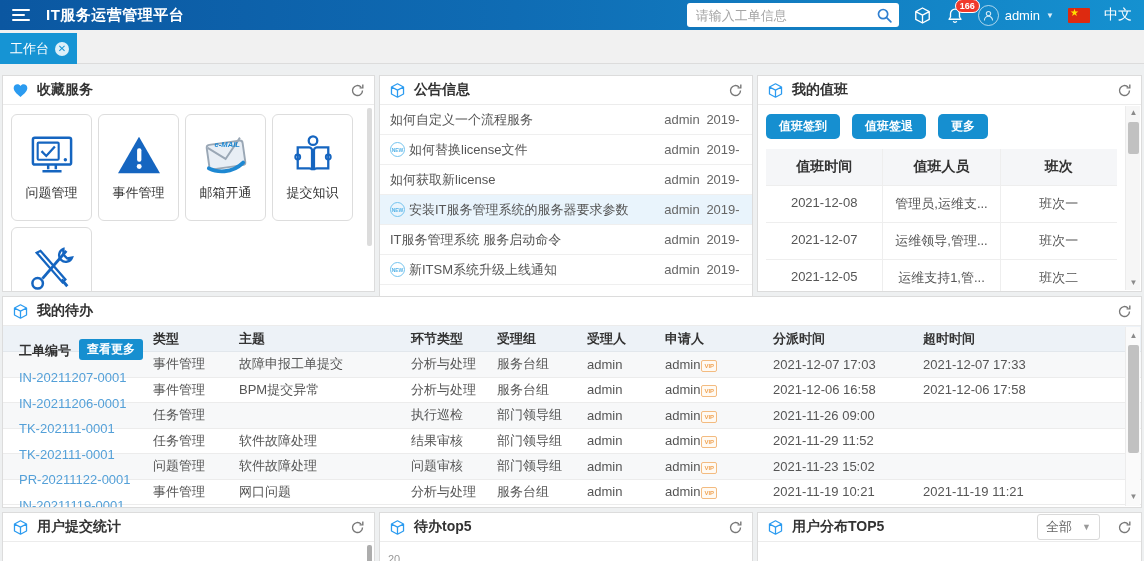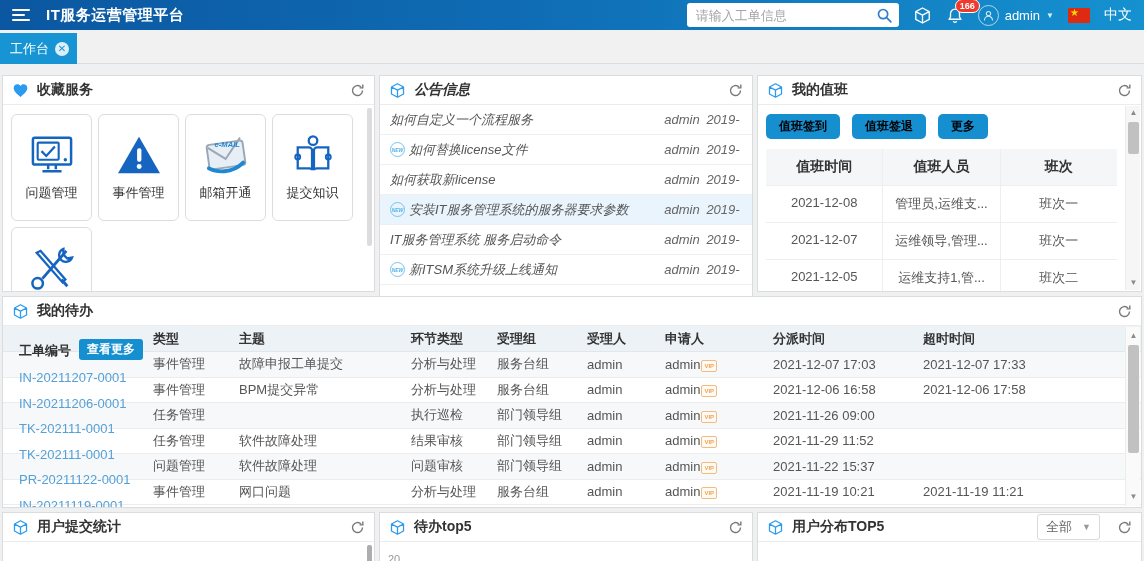--- a/index.html
+++ b/index.html
@@ -38,21 +38,21 @@
   .tabclose { width:14px; height:14px; border-radius:50%; background:rgba(255,255,255,.85); color:#1694d4;
     font-size:10px; line-height:14px; text-align:center; font-weight:700; cursor:pointer; }
 
   
   .panel { position:absolute; background:#fff; border:1px solid #dcdcdc; border-radius:0; overflow:hidden; }
   .phead { height:29px; display:flex; align-items:center; gap:8px; padding:0 9px; border-bottom:1px solid #ececec; }
   .ptitle { font-size:14px; font-weight:700; color:#333; flex:1; }
   .refresh { cursor:pointer; display:flex; }
 
   #p-fav  { left:2px;  top:75px; width:373px; height:217px; }
-  #p-ann  { left:379px; top:75px; width:374px; height:279px;font-style:italic; }
+  #p-ann  { left:379px; top:75px; width:374px; height:279px; }
   #p-duty { left:757px; top:75px; width:385px; height:217px; }
   #p-todo { left:2px;  top:296px; width:1140px; height:212px; }
   #p-b1   { left:2px;  top:512px; width:373px; height:100px; }
   #p-b2   { left:379px; top:512px; width:374px; height:100px; }
   #p-b3   { left:757px; top:512px; width:385px; height:100px; }
 
   
   .fav-body { padding:9px 14px 9px 8px; display:flex; flex-wrap:wrap; gap:6px; }
   .fav-card { width:81px; min-height:76px; border:1px solid #ddd; border-radius:6px; background:#fff;
     display:flex; flex-direction:column; align-items:center; justify-content:center; padding:19px 2px; cursor:pointer; }
@@ -69,21 +69,21 @@
   .ann-date { width:38px; font-size:13px; color:#666; white-space:nowrap; overflow:hidden; }
   .hthumb { position:absolute; left:4px; bottom:3px; width:305px; height:7px; background:#c6c6c6; border-radius:3px; cursor:pointer; }
 
   
   .vscroll { position:absolute; width:15px; background:#f6f6f6; border-left:1px solid #ececec; }
   .vs-arrow { position:absolute; left:0; width:15px; height:14px; color:#8a8a8a; font-size:8px; text-align:center; line-height:14px; cursor:pointer; }
   .vs-thumb { position:absolute; left:2px; width:11px; background:#c1c1c1; border-radius:2px; cursor:pointer; }
 
   
   .duty-btns { display:flex; gap:12px; padding:9px 8px 8px 8px; }
-  .btn-blue { background:#168fd0; color:#000000; border:none; font-size:12px; font-family:inherit;
+  .btn-blue { background:#168fd0; color:#ffffff; border:none; font-size:12px; font-family:inherit;
     padding:4px 13px; border-radius:5px; cursor:pointer; font-weight:700; }
   .duty-table { margin:2px 24px 0 8px; }
   .dt-row { display:flex; border-bottom:1px solid #eee; }
   .dt-row > div { flex:1; text-align:center; font-size:13px; color:#555; padding:9px 2px;
     border-right:1px solid #eee; white-space:nowrap; overflow:hidden; }
   .dt-row > div:last-child { border-right:none; }
   .dt-head { background:#f5f6f8; }
   .dt-head > div { font-weight:700; color:#333; font-size:14px; }
 
   
@@ -434,21 +434,21 @@
     <div class="t-row">
       <div class="c1">
           <span class="link">PR-20211122-0001</span>
         </div>
       <div class="c2">问题管理</div>
       <div class="c3">软件故障处理</div>
       <div class="c4">问题审核</div>
       <div class="c5">部门领导组</div>
       <div class="c6">admin</div>
       <div class="c7"><span>admin</span><span class="vip">VIP</span></div>
-      <div class="c8">2021-11-22 15:37</div>
+      <div class="c8">2021-11-23 15:02</div>
       <div class="c9"></div>
     </div>
     <div class="t-row">
       <div class="c1">
           <span class="link">IN-20211119-0001</span>
         </div>
       <div class="c2">事件管理</div>
       <div class="c3 red">网口问题</div>
       <div class="c4">分析与处理</div>
       <div class="c5">服务台组</div>

